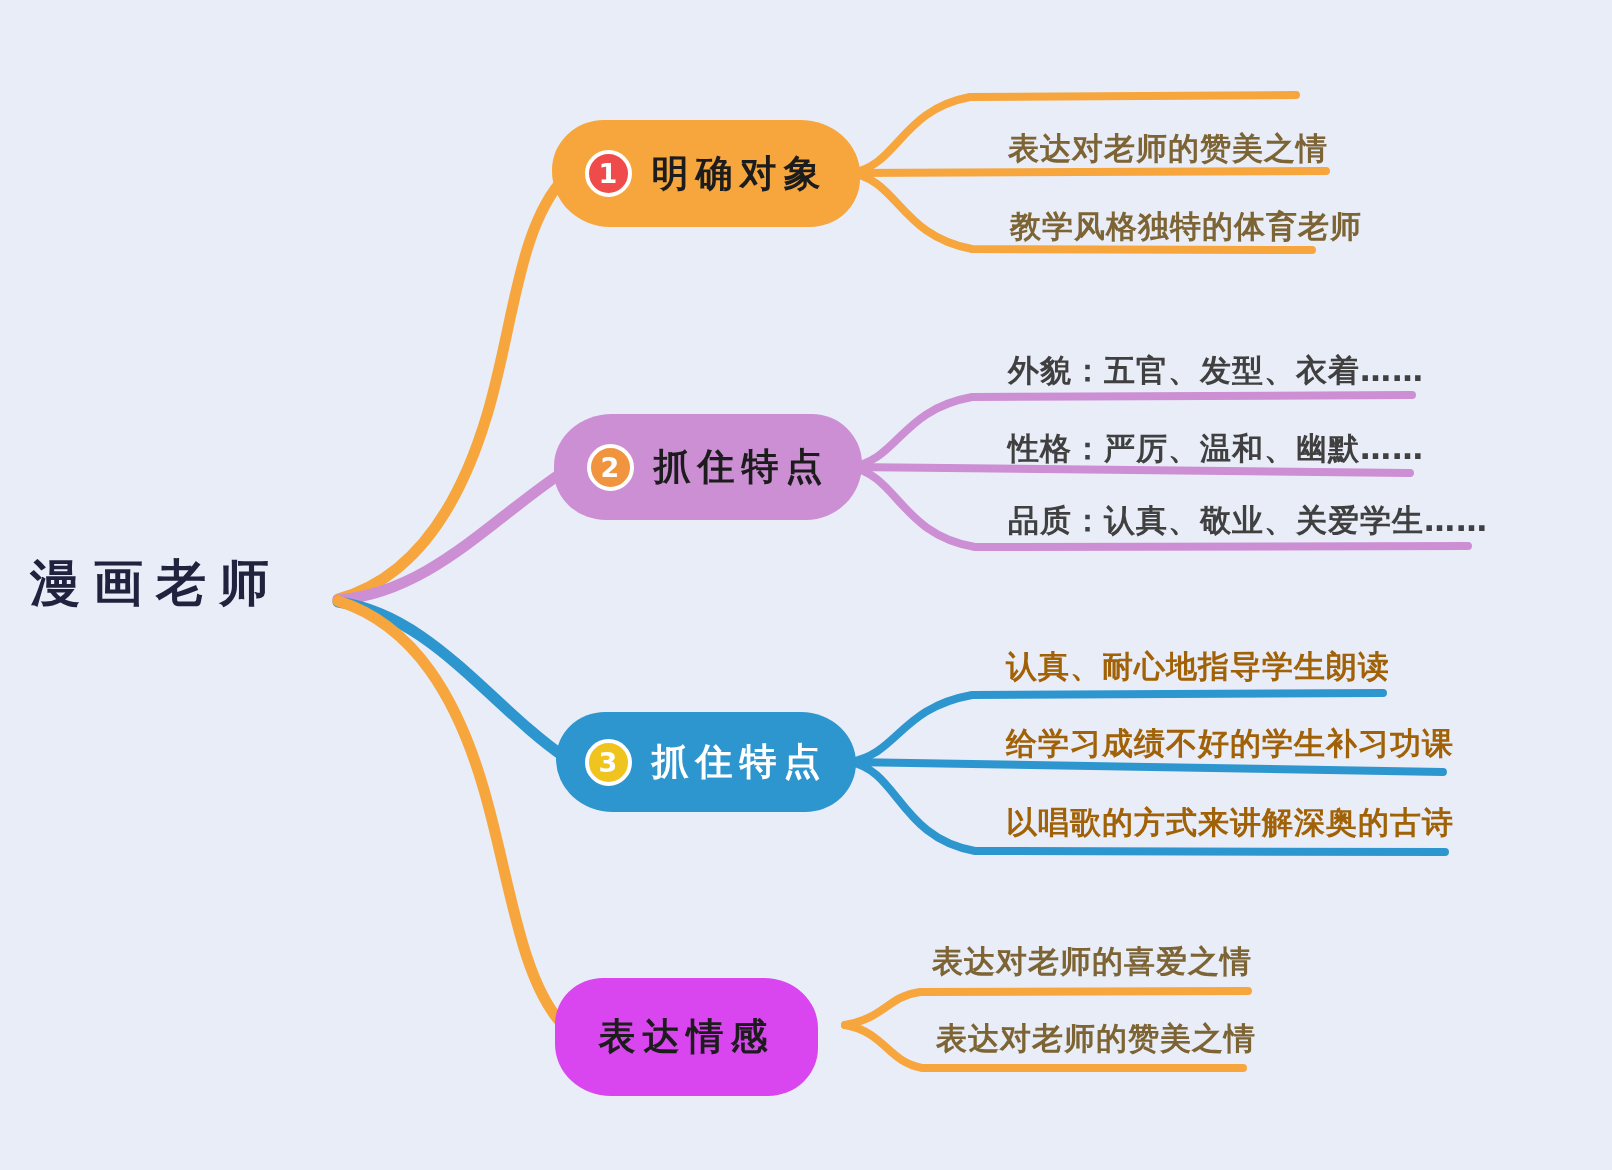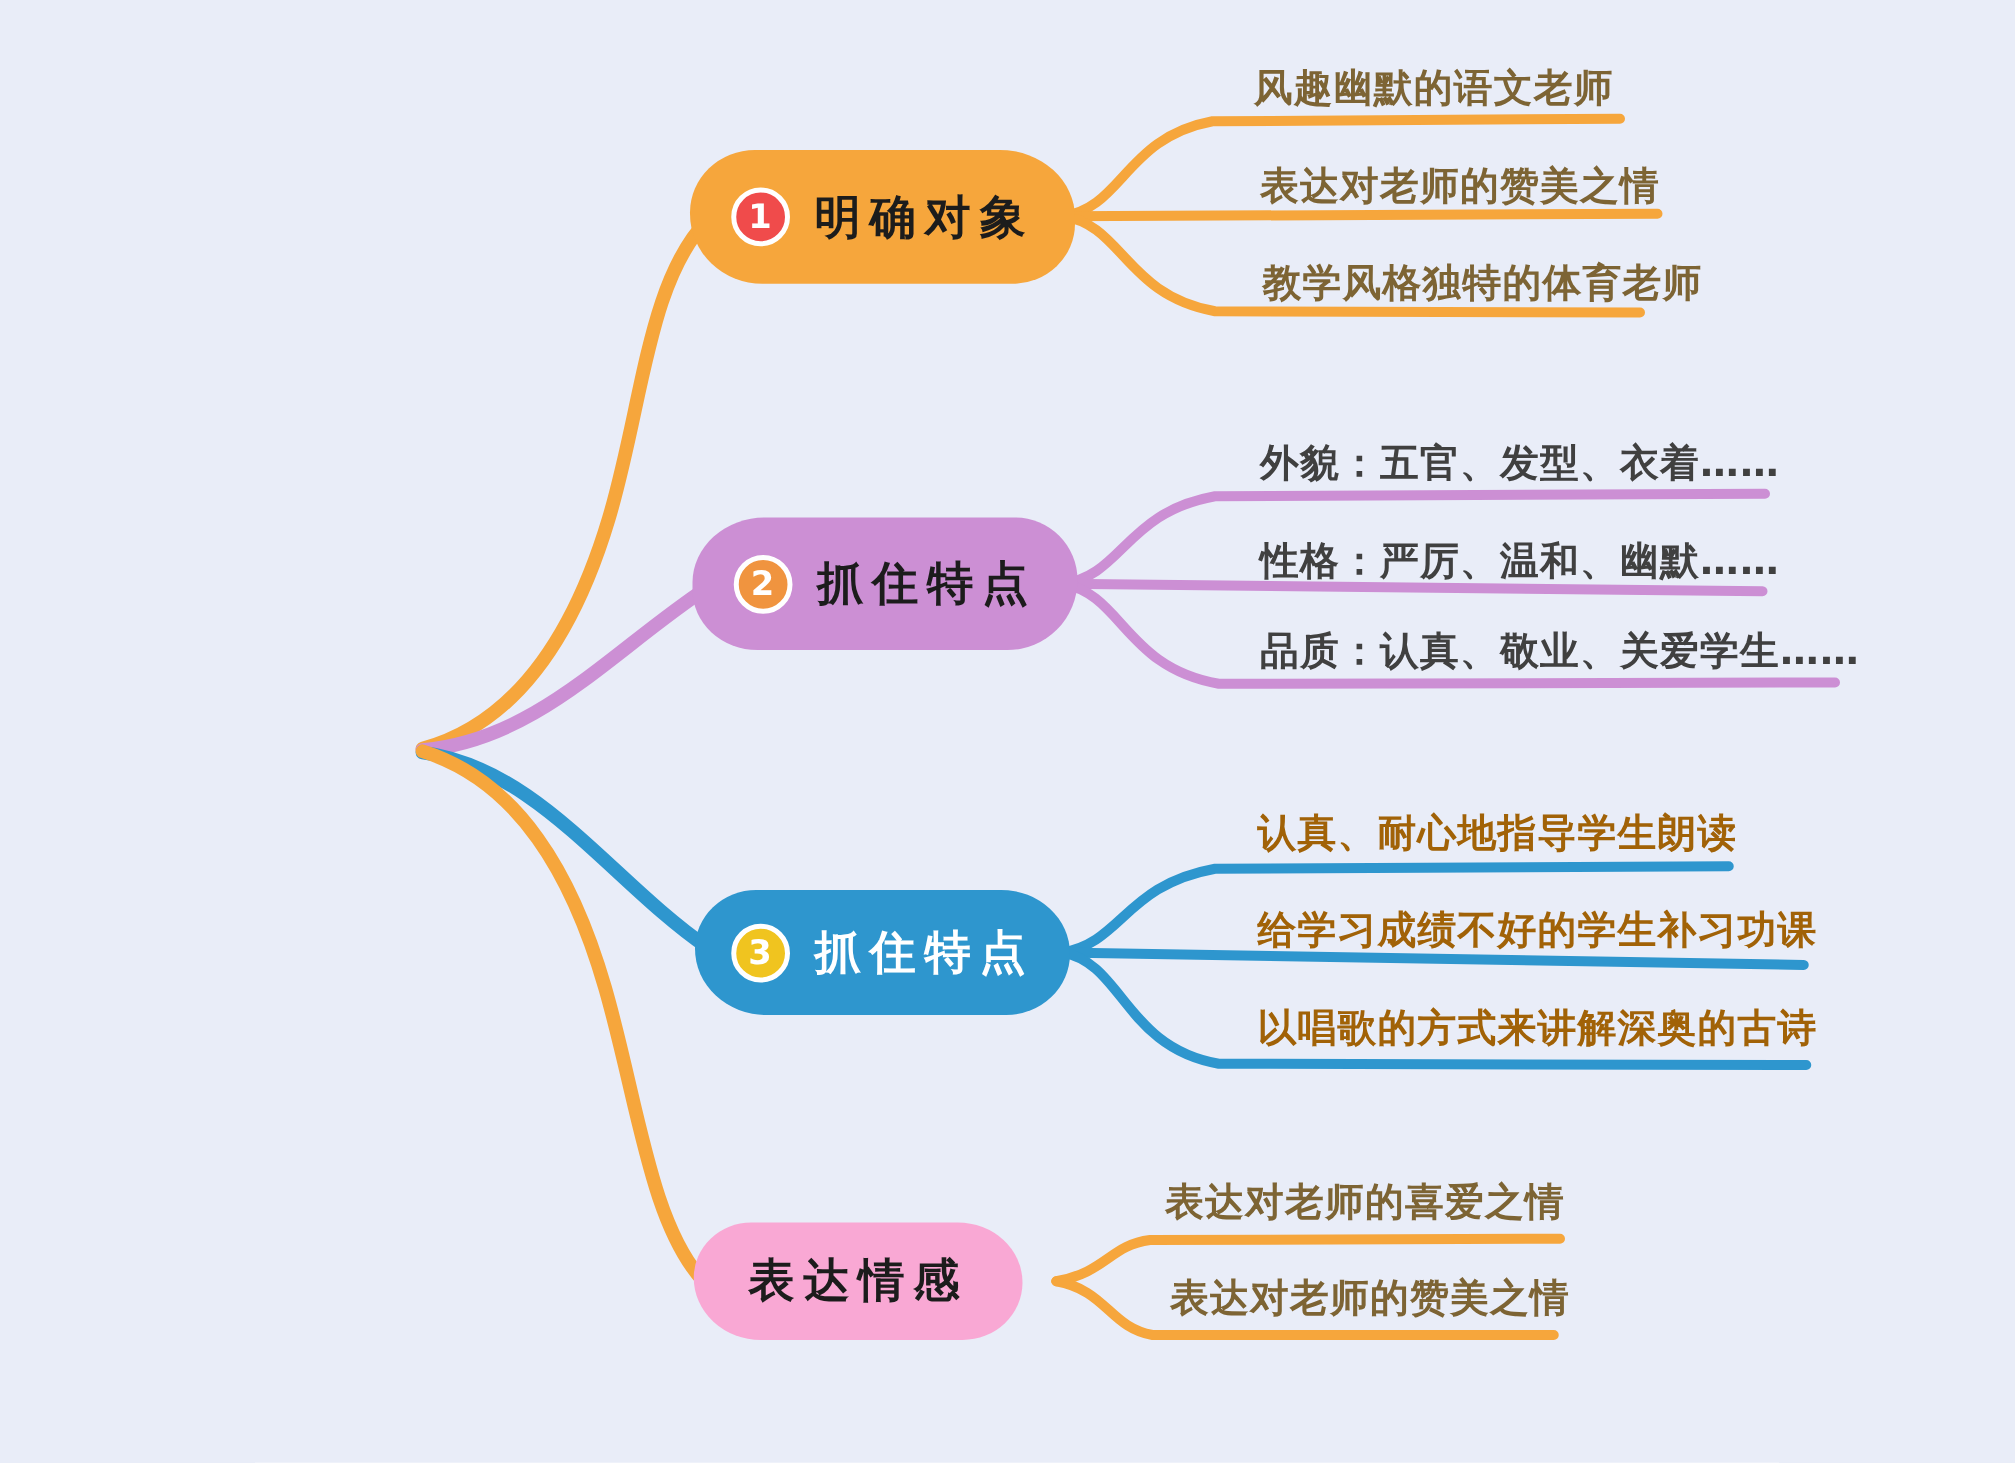--- a/index.html
+++ b/index.html
@@ -17,21 +17,21 @@
   .node {
     position:absolute; display:flex; align-items:center; justify-content:center;
     gap:20px; box-sizing:border-box;
   }
   .node-1 { left:552px; top:120px;  width:308px; height:107px; background:#F6A63C;
             border-radius:52px 60px 50px 58px / 50px 54px 48px 56px; }
   .node-2 { left:554px; top:414px;  width:308px; height:106px; background:#CC8FD4;
             border-radius:58px 50px 56px 52px / 52px 50px 56px 48px; }
   .node-3 { left:556px; top:712px;  width:300px; height:100px; background:#2E96CE;
             border-radius:50px 56px 52px 58px / 48px 52px 50px 54px; }
-  .node-4 { left:555px; top:978px;  width:263px; height:94px;  background:#f9a8d4;
+  .node-4 { left:555px; top:978px;  width:263px; height:118px;  background:#d946ef;
             border-radius:48px 54px 50px 56px / 46px 50px 48px 52px; }
   .badge {
     width:47px; height:47px; border-radius:50%;
     border:4px solid #ffffff; box-sizing:border-box;
     display:flex; align-items:center; justify-content:center;
     color:#ffffff; font-size:27px; font-weight:bold; flex:0 0 auto;
   }
   .badge-1 { background:#F04B4B; }
   .badge-2 { background:#F0943F; }
   .badge-3 { background:#F0C41F; }
@@ -66,41 +66,41 @@
     <path stroke-width="8" d="M850,467 C898,475 900,534 975,547 L1468,546" stroke="#CC8FD4"></path>
 
     <path stroke-width="8" d="M850,762 C898,754 900,708 972,695 L1383,693" stroke="#2E96CE"></path>
     <path stroke-width="8" d="M850,762 L1443,772" stroke="#2E96CE"></path>
     <path stroke-width="8" d="M850,762 C898,770 900,838 975,851 L1445,852" stroke="#2E96CE"></path>
 
     <path stroke-width="8" d="M845,1025 C885,1018 888,996 920,992 L1248,991" stroke="#F6A63C"></path>
     <path stroke-width="8" d="M845,1025 C885,1032 888,1062 922,1068 L1243,1068" stroke="#F6A63C"></path>
   </svg>
 
+  <div class="root-label">漫画老师</div>
 
   <div class="node node-1">
     <span class="badge badge-1">1</span>
     <span class="node-label">明确对象</span>
   </div>
 
   <div class="node node-2">
     <span class="badge badge-2">2</span>
     <span class="node-label">抓住特点</span>
   </div>
 
   <div class="node node-3">
     <span class="badge badge-3">3</span>
     <span class="node-label">抓住特点</span>
   </div>
 
   <div class="node node-4">
     <span class="node-label">表达情感</span>
   </div>
 
-  <div class="child c-orange" style="left:1003px; top:50px;">风趣幽默的语文老师</div>
   <div class="child c-orange" style="left:1008px; top:128px;">表达对老师的赞美之情</div>
   <div class="child c-orange" style="left:1010px; top:206px;">教学风格独特的体育老师</div>
 
   <div class="child c-purple" style="left:1008px; top:350px;">外貌：五官、发型、衣着……</div>
   <div class="child c-purple" style="left:1008px; top:428px;">性格：严厉、温和、幽默……</div>
   <div class="child c-purple" style="left:1008px; top:500px;">品质：认真、敬业、关爱学生……</div>
 
   <div class="child c-blue" style="left:1006px; top:646px;">认真、耐心地指导学生朗读</div>
   <div class="child c-blue" style="left:1006px; top:723px;">给学习成绩不好的学生补习功课</div>
   <div class="child c-blue" style="left:1006px; top:802px;">以唱歌的方式来讲解深奥的古诗</div>

